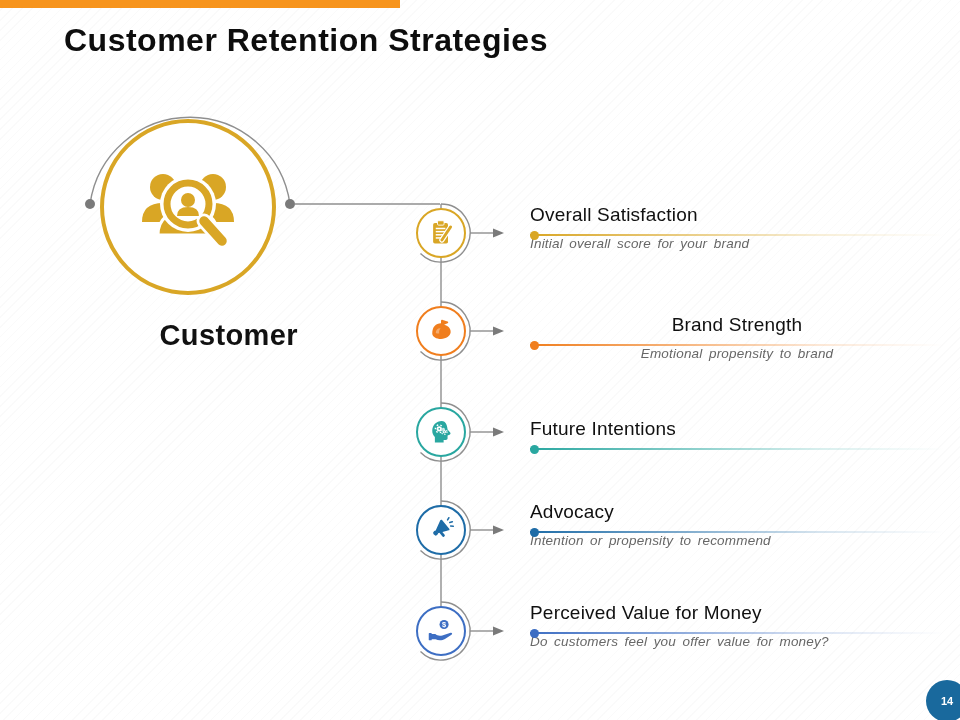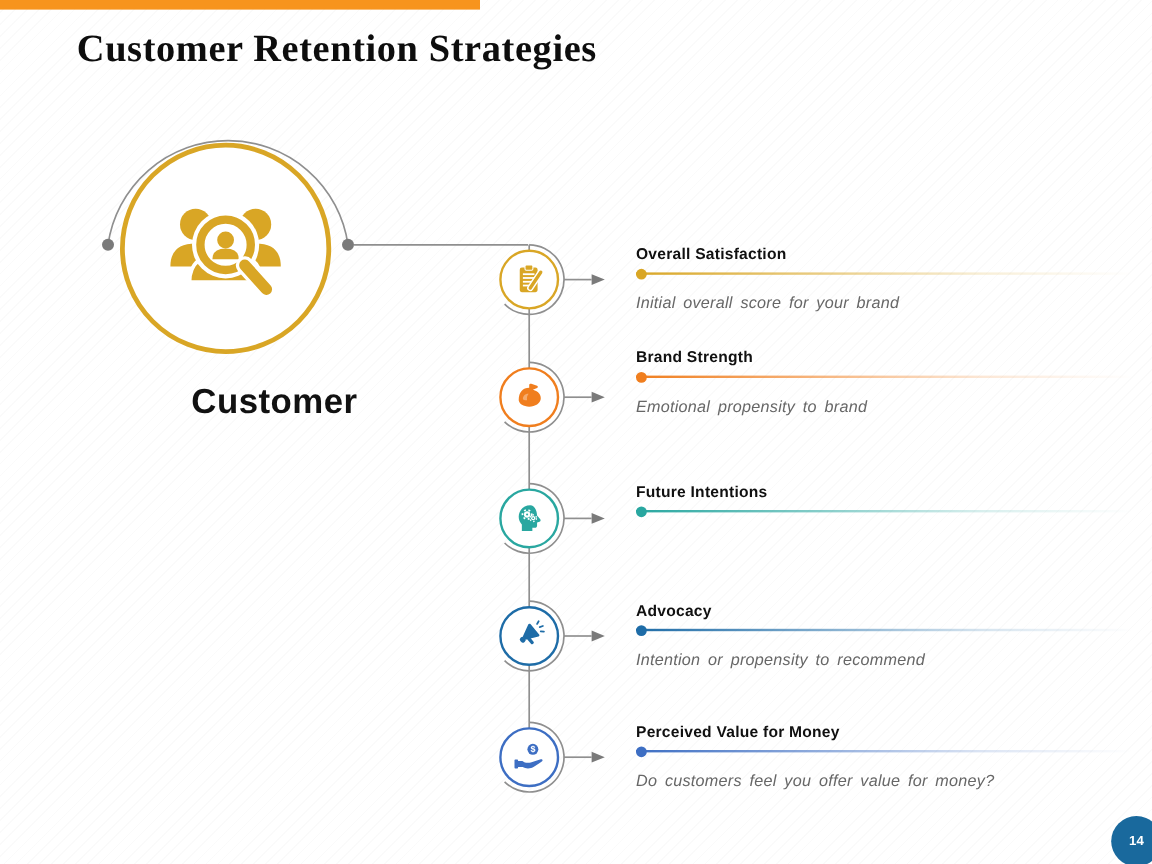--- a/index.html
+++ b/index.html
@@ -7,21 +7,21 @@
   body { font-family:"Liberation Sans", sans-serif; }
   .slide {
     position:relative; width:960px; height:720px; overflow:hidden;
     background:
       repeating-linear-gradient(135deg, rgba(120,120,120,0.035) 0 1px, transparent 1px 7px),
       #ffffff;
   }
   .top-bar { position:absolute; left:0; top:0; width:400px; height:8px; }
   .slide-title {
     position:absolute; left:64px; top:22px;
-    font-size:32px; font-weight:800; color:#0d0d0d; letter-spacing:0.5px;font-family:Liberation Serif, serif;
+    font-size:32px; font-weight:800; color:#0d0d0d; letter-spacing:0.5px;
   }
   .connectors { position:absolute; left:0; top:0; pointer-events:none; }
 
   .hub-circle {
     position:absolute; left:100px; top:119px; width:176px; height:176px;
     border:4px solid var(--c); border-radius:50%; background:#fff;
     display:flex; align-items:center; justify-content:center;
   }
   .hub-label {
     position:absolute; left:78px; top:312px; width:220px;
@@ -29,31 +29,31 @@
     line-height:47px; letter-spacing:0.4px;
   }
 
   .node {
     position:absolute; left:416px; width:50px; height:50px;
     border:2.2px solid var(--c); border-radius:50%; background:#fff;
     display:flex; align-items:center; justify-content:center; color:var(--c);
     z-index:2;
   }
   .entry { position:absolute; left:530px; width:414px; }
-  .entry-title { font-size:13px; font-weight:700; color:#101010; letter-spacing:0.2px; }
+  .entry-title { font-size:19px; font-weight:400; color:#101010; letter-spacing:0.2px; }
   .entry-line {
     position:relative; margin-top:8px; height:2px;
     background:linear-gradient(to right, var(--c) 0%, color-mix(in srgb, var(--c) 18%, transparent) 70%, transparent 100%);
   }
   .entry-dot {
     position:absolute; left:0; top:-3.5px; width:9px; height:9px;
     border-radius:50%; background:var(--c);
   }
   .entry-desc {
-    margin-top:16px; font-size:13.5px; font-style:italic; color:#676767;
+    margin-top:0; font-size:13.5px; font-style:italic; color:#676767;
     word-spacing:2.5px; letter-spacing:0.2px;
   }
   .page-badge {
     position:absolute; left:926px; top:680px; width:42px; height:42px;
     border-radius:50%; color:#fff; font-size:11px; font-weight:700;
     display:flex; align-items:center; justify-content:center;
   }
 </style>
 </head>
 <body>
@@ -169,28 +169,28 @@
     </svg>
   </div>
 
   <div class="entry" style="top: 204px; --c: #D9A625;">
     <div class="entry-title">Overall Satisfaction</div>
     <div class="entry-line">
         <span class="entry-dot"></span>
       </div>
     <div class="entry-desc">Initial overall score for your brand</div>
   </div>
-  <div class="entry" style="top: 290px; --c: #F07E1E;">
+  <div class="entry" style="top: 314px; text-align: center; --c: #F07E1E;">
     <div class="entry-title">Brand Strength</div>
     <div class="entry-line">
         <span class="entry-dot"></span>
       </div>
     <div class="entry-desc">Emotional propensity to brand</div>
   </div>
-  <div class="entry" style="top: 402px; --c: #29A7A0;">
+  <div class="entry" style="top: 418px; --c: #29A7A0;">
     <div class="entry-title">Future Intentions</div>
     <div class="entry-line">
         <span class="entry-dot"></span>
       </div>
   </div>
   <div class="entry" style="top: 602px; --c: #3D6EC3;">
     <div class="entry-title">Perceived Value for Money</div>
     <div class="entry-line">
         <span class="entry-dot"></span>
       </div>

